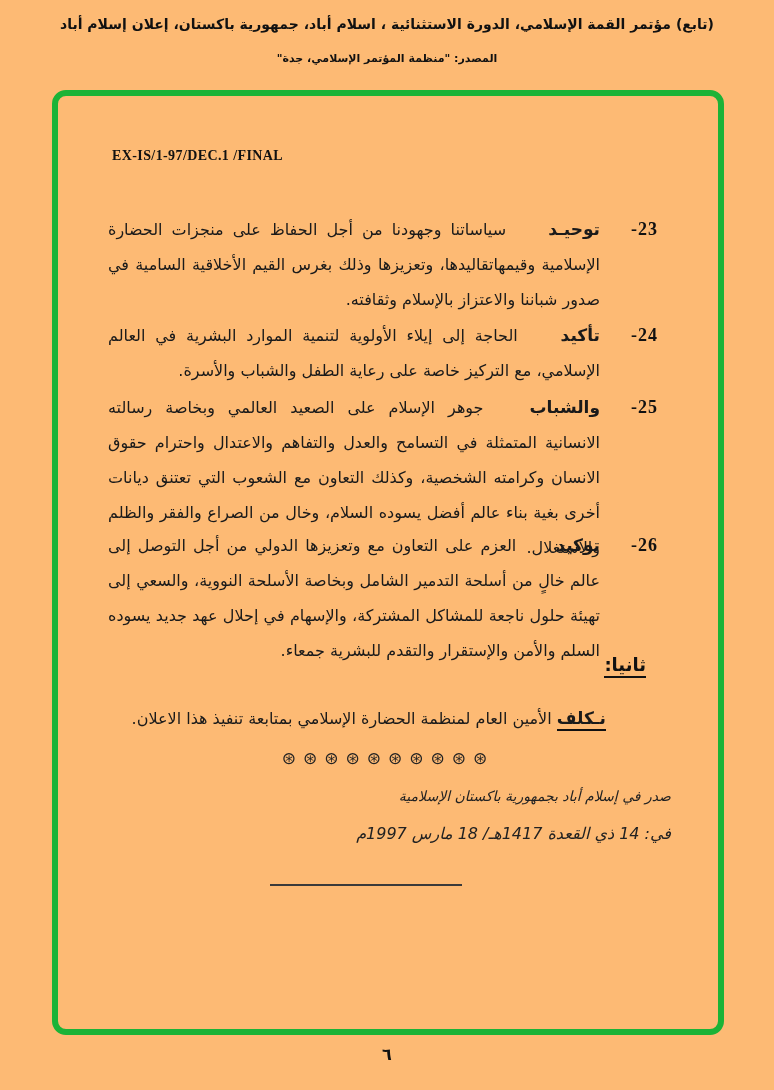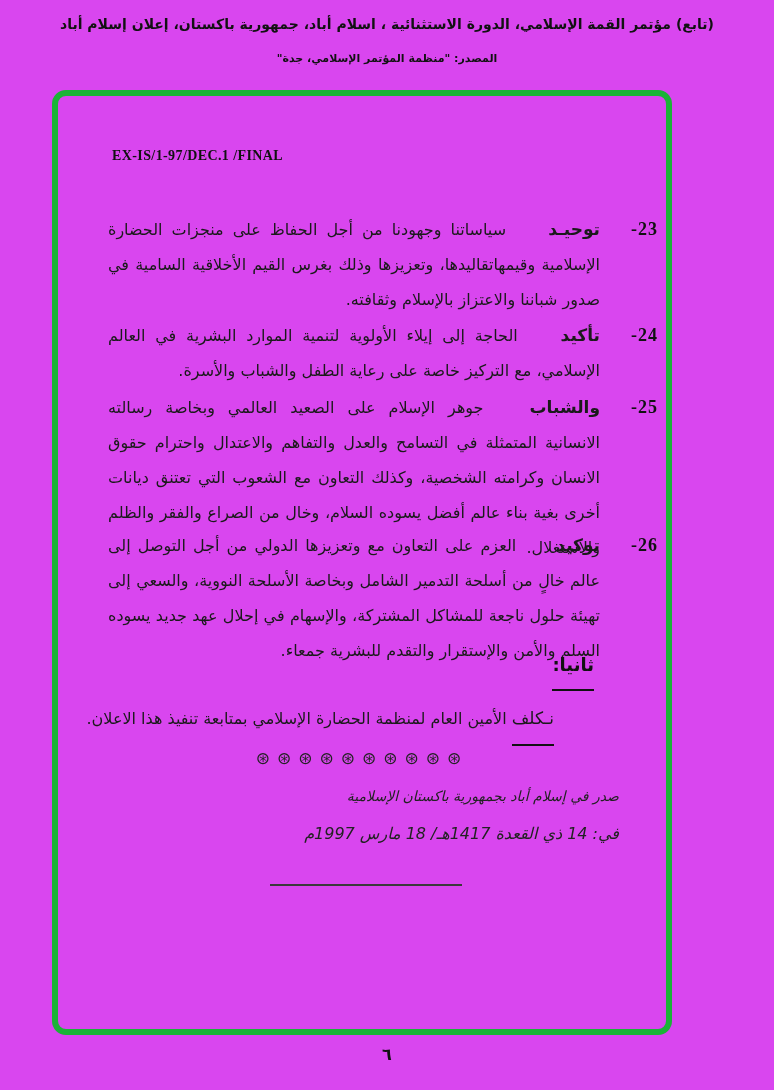--- a/index.html
+++ b/index.html
@@ -1,39 +1,39 @@
 <!DOCTYPE html>
 <html lang="ar"><head>
 <meta charset="utf-8">
 <style>
   * { margin:0; padding:0; box-sizing:border-box; }
   html,body { background:#ffffff; }
   .page {
     position:relative;
     width:774px; height:1090px;
-    background:#d946ef;
+    background:#fdba74;
     font-family:"DejaVu Sans", sans-serif;
     color:#161616;
     overflow:hidden;
   }
   
   .hdr1 {
     position:absolute; top:16px; left:0; right:0;
     text-align:center; direction:rtl;
     font-size:14px; font-weight:bold; color:#111;
   }
   .hdr2 {
     position:absolute; top:52px; left:0; right:0;
     text-align:center; direction:rtl;
     font-size:11px; font-weight:bold; color:#111;
   }
   
   .frame {
     position:absolute; left:52px; top:90px;
-    width:620px; height:945px;
+    width:672px; height:945px;
     border:6px solid #1bb337;
     border-radius:14px;
     background:transparent;
   }
   
   .doc-ref {
     position:absolute; left:54px; top:52px;
     direction:ltr;
     font-family:"Liberation Serif", serif;
     font-weight:bold; font-size:14px; letter-spacing:0.4px;
@@ -55,30 +55,30 @@
   }
   .p23 { top:116px; }
   .p24 { top:222px; }
   .p25 { top:294px; }
   .p26 { top:432px; }
   
   .sec-heading {
     position:absolute; top:558px; right:72px;
     direction:rtl;
     font-size:18px; font-weight:bold; color:#111;
-    border-bottom:2.5px solid #111; padding-bottom:14px;
+    border-bottom:2.5px solid #111; padding-bottom:1px;
   }
   .mandate {
     position:absolute; top:612px; right:112px;
     direction:rtl; white-space:nowrap;
     font-size:16px; color:#1a1a1a;
   }
   .mandate .lead {
-    font-weight:normal; font-size:17px;
-    border-bottom:2.5px solid #111; padding-bottom:16px;text-align:right;
+    font-weight:bold; font-size:17px;
+    border-bottom:2.5px solid #111; padding-bottom:1px;text-align:right;
   }
   .symbols {
     position:absolute; top:652px; left:0; right:0;
     text-align:center;
     font-size:17px; letter-spacing:7px; color:#222;
   }
   
   .issued {
     position:absolute; top:692px; right:47px;
     direction:rtl; text-align:right; white-space:nowrap;

